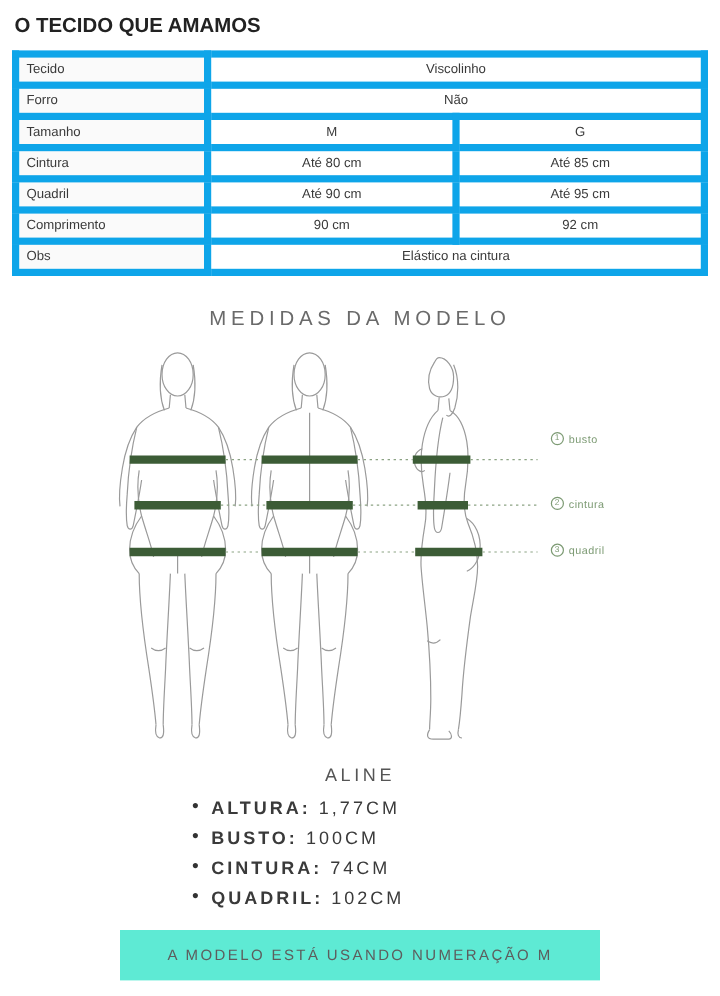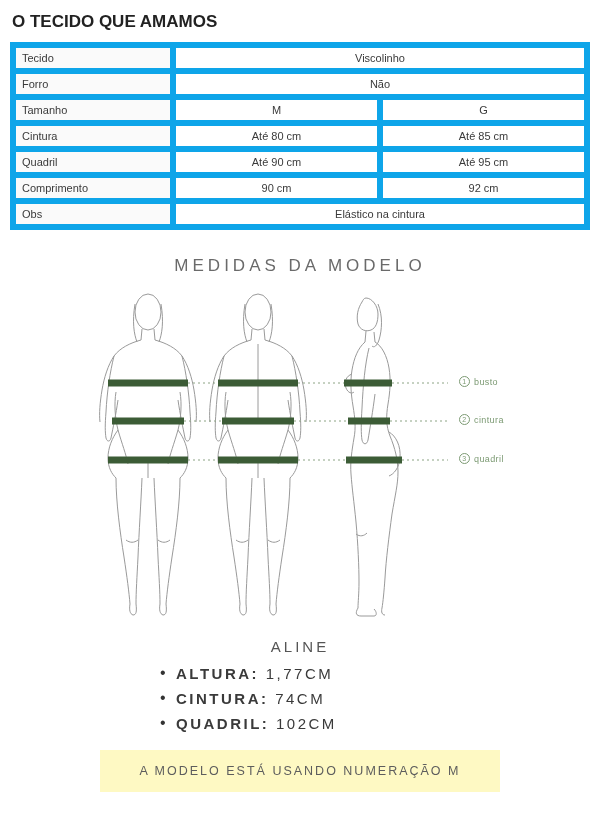--- a/index.html
+++ b/index.html
@@ -89,21 +89,21 @@
     position:absolute;
     left:0; top:-1px;
     font-size:16px;
     color:#333;
   }
   ul.stats li b { font-weight:bold; }
 
   .banner {
     margin:18px auto 0 auto;
     width:400px;
-    background:#fef9c3;
+    background:#5eead4;
     color:#5d5d5d;
     text-align:center;
     font-size:12.5px;
     letter-spacing:2px;
     padding:14px 4px;
   }
 
   
   .legend-item {
     position:absolute;
@@ -302,21 +302,21 @@
           <line x1="94" y1="139" x2="132" y2="139"></line>
           <line x1="204" y1="139" x2="258" y2="139"></line>
           <line x1="300" y1="139" x2="358" y2="139"></line>
           <line x1="98" y1="178" x2="128" y2="178"></line>
           <line x1="208" y1="178" x2="256" y2="178"></line>
           <line x1="312" y1="178" x2="358" y2="178"></line>
         </g>
       </g>
     </svg>
 
-    <div class="legend-item" style="left:449px; top:94px;">
+    <div class="legend-item" style="left:449px; top:78px;">
       <span class="legend-num">1</span>
       <span>busto</span>
     </div>
     <div class="legend-item" style="left:449px; top:132px;">
       <span class="legend-num">2</span>
       <span>cintura</span>
     </div>
     <div class="legend-item" style="left:449px; top:171px;">
       <span class="legend-num">3</span>
       <span>quadril</span>
@@ -324,20 +324,24 @@
   </div>
 
   <div class="model-name">ALINE</div>
 
   <ul class="stats">
     <li>
       <b>ALTURA:</b>
       <span>1,77CM</span>
     </li>
     <li>
+      <b>BUSTO:</b>
+      <span>100CM</span>
+    </li>
+    <li>
       <b>CINTURA:</b>
       <span>74CM</span>
     </li>
     <li>
       <b>QUADRIL:</b>
       <span>102CM</span>
     </li>
   </ul>
 
   <div class="banner">A MODELO ESTÁ USANDO NUMERAÇÃO M</div>

